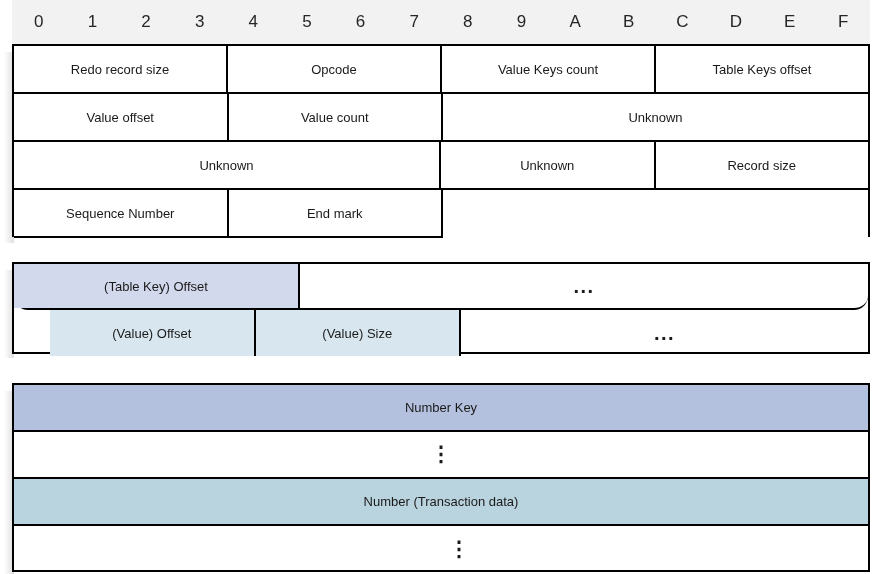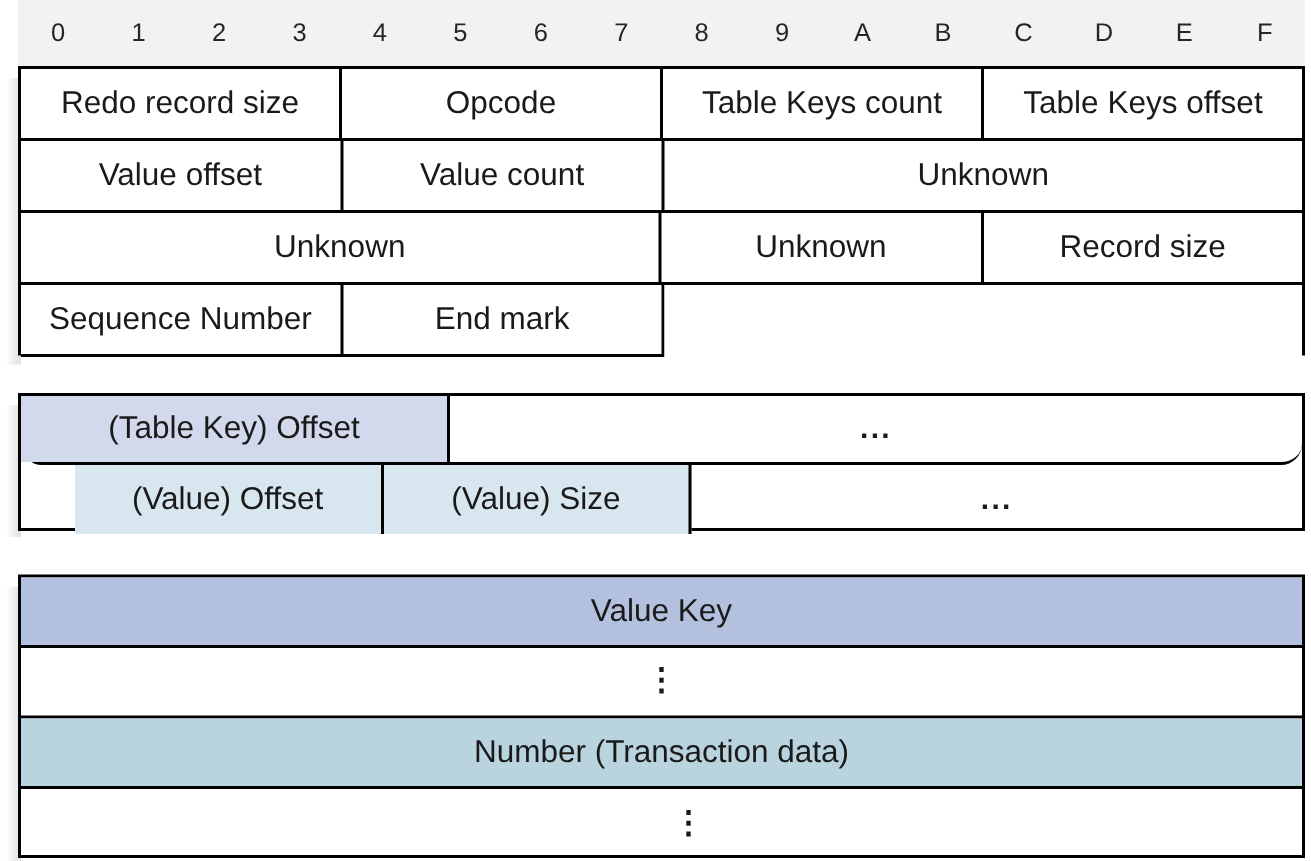--- a/index.html
+++ b/index.html
@@ -60,21 +60,21 @@
     border-bottom: 2.5px solid #000000;
   }
   .trow:last-child { border-bottom: none; padding-left: 36px; }
 
   .cell {
     box-sizing: border-box;
     border-right: 2.5px solid #000000;
     display: flex;
     align-items: center;
     justify-content: center;
-    font-size: 21px;
+    font-size: 13px;
     color: #1a1a1a;
     text-align: center;
     white-space: nowrap;
     overflow: hidden;
   }
   .cell:last-child { border-right: none; }
 
   
   .w4  { flex: 4 1 0; }
   .w8  { flex: 8 1 0; }
@@ -163,21 +163,21 @@
   <div class="hex-cell">D</div>
   <div class="hex-cell">E</div>
   <div class="hex-cell">F</div>
 </div>
 
 <div class="frame" id="table-record-header">
 
   <div class="trow">
     <div class="cell w4">Redo record size</div>
     <div class="cell w4">Opcode</div>
-    <div class="cell w4">Table Keys count</div>
+    <div class="cell w4">Value Keys count</div>
     <div class="cell w4">Table Keys offset</div>
   </div>
 
   <div class="trow">
     <div class="cell w4">Value offset</div>
     <div class="cell w4">Value count</div>
     <div class="cell w8">Unknown</div>
   </div>
 
   <div class="trow">
@@ -207,21 +207,21 @@
     <div class="cell w4 fill-value">(Value) Offset</div>
     <div class="cell w4 fill-value">(Value) Size</div>
     <div class="cell w8 ellipsis-h">...</div>
   </div>
 
 </div>
 
 <div class="frame" id="table-payload">
 
   <div class="trow">
-    <div class="cell w16 band-tablekey">Value Key</div>
+    <div class="cell w16 band-tablekey">Number Key</div>
   </div>
 
   <div class="trow">
     <div class="cell w16 ellipsis-v">⋮</div>
   </div>
 
   <div class="trow">
     <div class="cell w16 band-value">Number (Transaction data)</div>
   </div>
 

